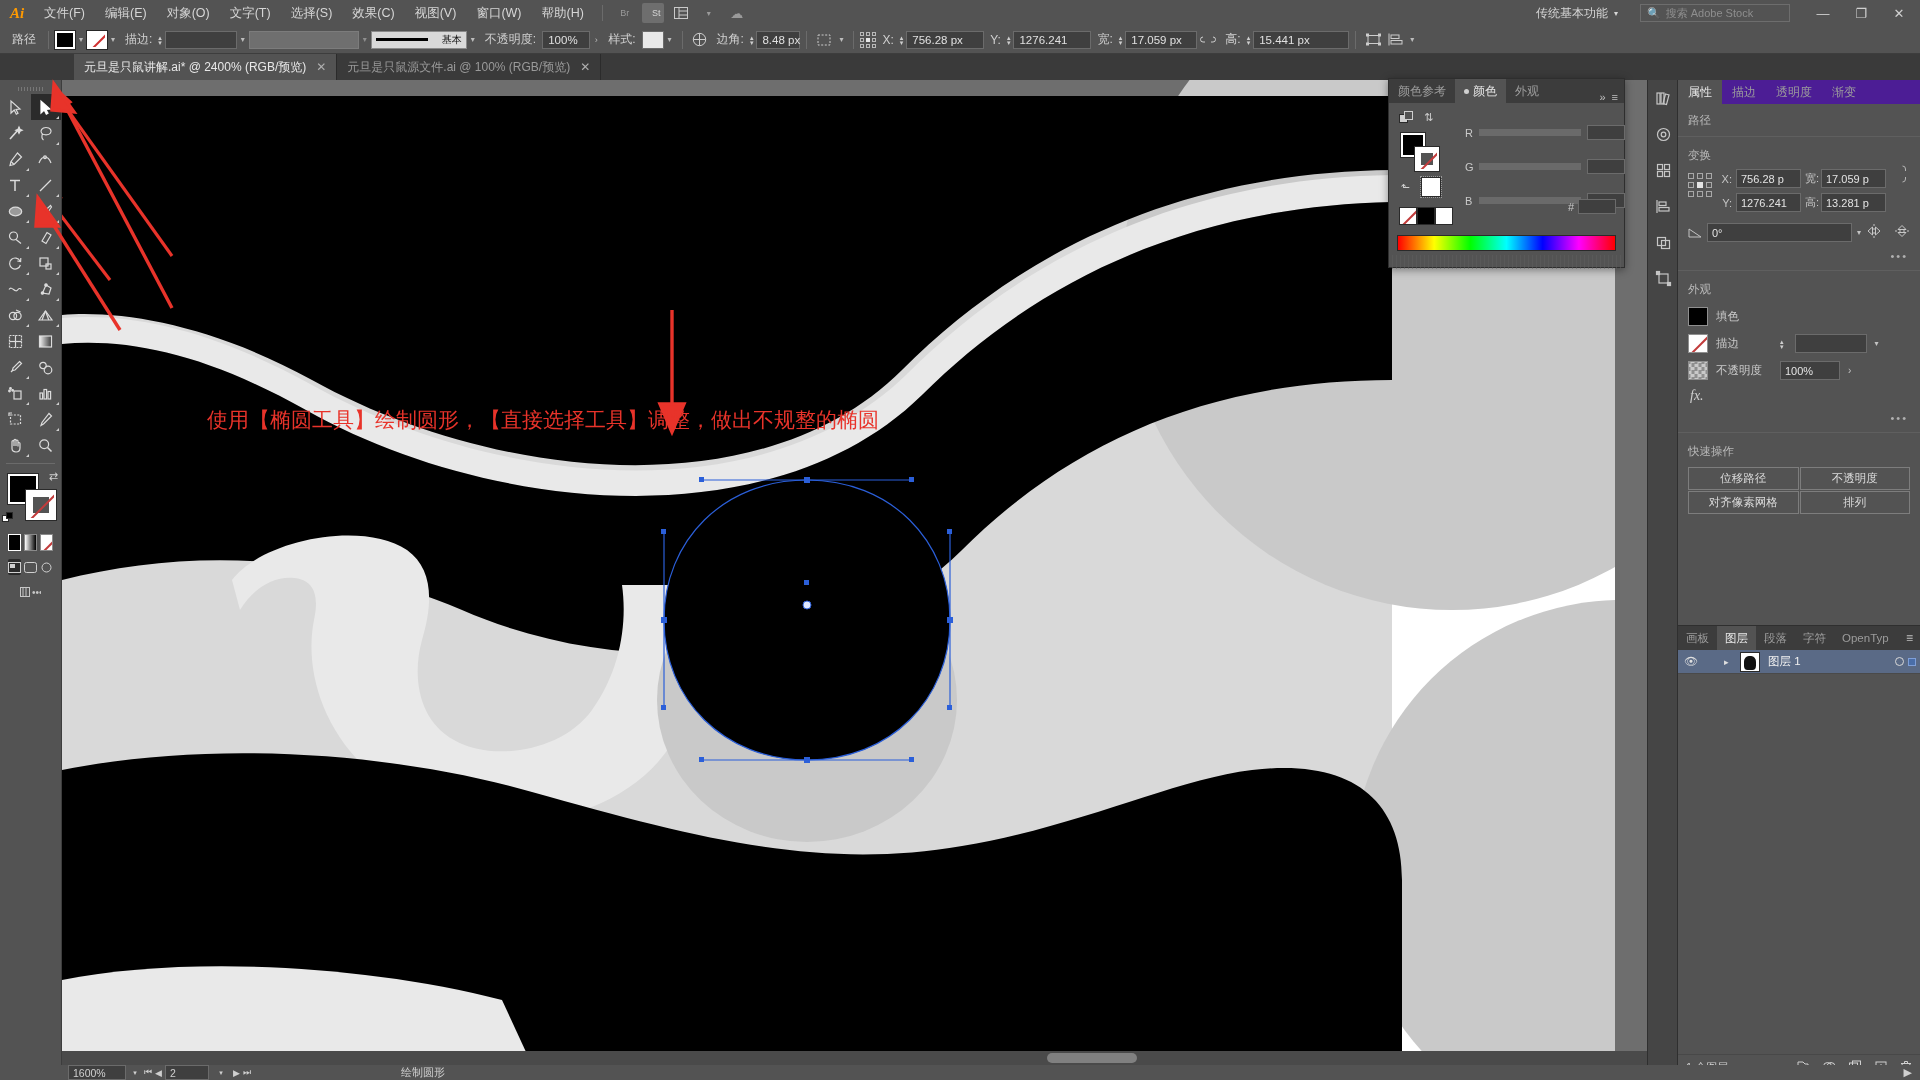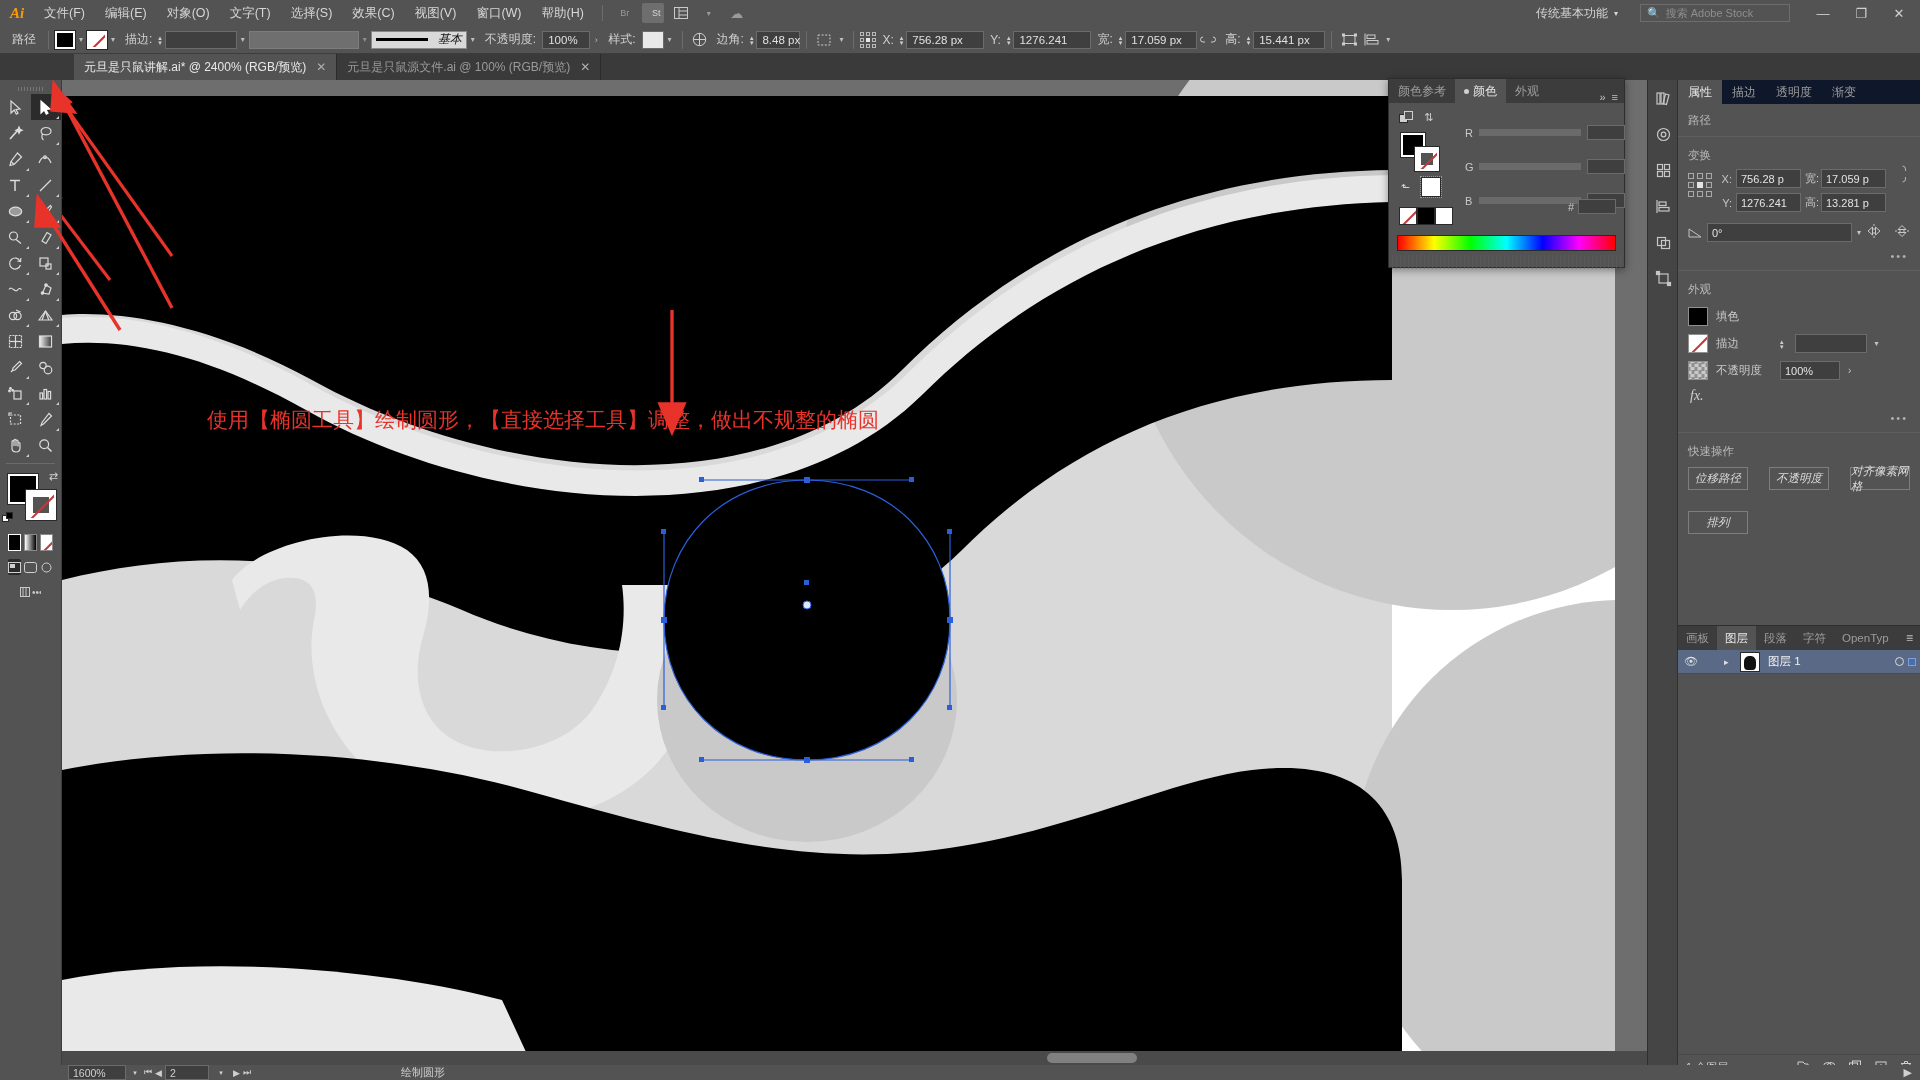--- a/index.html
+++ b/index.html
@@ -82,21 +82,21 @@
     display: flex; align-items: center; padding: 0 5px;
     font-size: 11.5px; color: #e0e0e0; white-space: nowrap;
   }
   .cb-empty { background: #6f6f6f; border: 1px solid #7c7c7c; height: 18px; }
   .stroke-preview {
     background: #d9d9d9; border: 1px solid #8a8a8a; height: 18px;
     display: flex; align-items: center; justify-content: space-between;
     padding: 0 4px; width: 96px;
   }
   .stroke-line { width: 52px; height: 3px; background: #000; }
-  .stroke-txt { font-size: 12px; color: #111; font-style: italic; }
+  .stroke-txt { font-size: 10px; color: #111; }
   .cb-icon {
     width: 22px; height: 20px; display: flex; align-items: center; justify-content: center;
     color: #cdcdcd; font-size: 12px;
   }
   .ref-grid { display: grid; grid-template-columns: repeat(3,4px); grid-template-rows: repeat(3,4px); gap: 2px; }
   .ref-grid i { width: 4px; height: 4px; border: 1px solid #b9b9b9; display: block; }
   .ref-grid i.on { background: #e6e6e6; border-color: #e6e6e6; }
 
   
   .tabbar {
@@ -240,21 +240,21 @@
     background: #454545; border-left: 1px solid #2f2f2f;
   }
   .dockrail .di { width:30px; height:36px; display:flex; align-items:center; justify-content:center; color:#c6c6c6; }
   .dockrail .di svg { width:17px; height:17px; fill:none; stroke:#c6c6c6; stroke-width:1.2; }
 
   
   .rightpanel {
     position: absolute; right: 0; top: 80px; width: 243px; height: 1000px;
     background: #535353; border-left: 1px solid #2f2f2f;
   }
-  .rp-tabs { display:flex; align-items:flex-end; height: 24px; background:#0f172a; }
+  .rp-tabs { display:flex; align-items:flex-end; height: 24px; background:#4c1d95; }
   .rp-tab { padding: 0 10px; height: 24px; line-height:24px; font-size: 12px; color:#9c9c9c; }
   .rp-tab.active { background:#535353; color:#e8e8e8; }
   .rp-sect-title { font-size: 11.5px; color: #b9b9b9; padding: 9px 10px 6px 10px; }
   .rp-div { height:1px; background:#494949; border-top:1px solid #5f5f5f; margin: 2px 0; }
 
   .xf-grid { display: flex; padding: 0 10px 6px 10px; gap: 8px; align-items: flex-start; }
   .anchor9 { display:grid; grid-template-columns: repeat(3, 6px); grid-template-rows: repeat(3,6px);
     gap:3px; margin-top: 4px; }
   .anchor9 i { width:6px; height:6px; border:1px solid #a8a8a8; display:block; }
   .anchor9 i.on { background:#e3e3e3; border-color:#e3e3e3; }
@@ -276,21 +276,21 @@
   .ap-sw.stroke { background:#fff; position:relative; overflow:hidden; }
   .ap-sw.stroke::after { content:''; position:absolute; left:-4px; top:50%; width:30px; height:2px; background:#c23b3b; transform:rotate(-45deg); }
   .ap-sw.opacity { background:
       repeating-conic-gradient(#c9c9c9 0% 25%, #8f8f8f 0% 50%) 50% / 7px 7px; }
   .ap-lab { font-size: 11.5px; color:#c9c9c9; width: 56px; }
   .ap-in { height: 19px; background:#3f3f3f; border:1px solid #6b6b6b;
     display:flex; align-items:center; padding:0 4px; font-size:11px; color:#e3e3e3; }
   .fx { padding: 4px 12px 8px 12px; font-style: italic;
     font-family:"Liberation Serif",serif; font-size: 14px; color:#cfcfcf; }
 
-  .qa-grid { display:grid; grid-template-columns: 1fr 1fr 1fr; gap: 21px; padding: 2px 10px 10px 10px; font-style: italic; }
+  .qa-grid { display:grid; grid-template-columns: 1fr 1fr; gap: 1px; padding: 2px 10px 10px 10px; }
   .qa-btn { height: 23px; border: 1px solid #7d7d7d; background: #535353;
     display:flex; align-items:center; justify-content:center; font-size:11.5px; color:#dcdcdc; }
 
   .layers-panel { position:absolute; left:0; right:0; top: 545px; bottom: 0; background:#535353;
     border-top: 1px solid #2f2f2f; }
   .lp-tabs { display:flex; align-items:flex-end; height: 24px; background:#3c3c3c; }
   .lp-tab { padding: 0 8px; height:24px; line-height:24px; font-size:11.5px; color:#9c9c9c; }
   .lp-tab.active { background:#535353; color:#e8e8e8; }
   .lp-tabs .menu { margin-left:auto; padding-right:7px; color:#c0c0c0; line-height:24px; }
   .layer-row { display:flex; align-items:center; height: 24px; background:#5a6a86;
@@ -438,21 +438,21 @@
       <svg width="16" height="14" viewBox="0 0 16 14">
           <path d="M3 4 a2.5 2.5 0 0 0 0 5 h2" stroke="#cdcdcd" fill="none"></path>
           <path d="M13 4 a2.5 2.5 0 0 1 0 5 h-2" stroke="#cdcdcd" fill="none"></path>
         </svg>
     </div>
     <div class="cb-label">高:</div>
     <div class="stepper">
         <span>▴</span>
         <span>▾</span>
       </div>
-    <div class="cb-field" style="width:72px">15.441 px</div>
+    <div class="cb-field" style="width:96px">15.441 px</div>
     <div class="cb-sep"></div>
     <div class="cb-icon">
       <svg width="17" height="15" viewBox="0 0 17 15">
           <rect x="3" y="3.5" width="11" height="8" fill="none" stroke="#cdcdcd"></rect>
           <rect x="1" y="1.5" width="3" height="3" fill="#cdcdcd"></rect>
           <rect x="13" y="1.5" width="3" height="3" fill="#cdcdcd"></rect>
           <rect x="1" y="10.5" width="3" height="3" fill="#cdcdcd"></rect>
           <rect x="13" y="10.5" width="3" height="3" fill="#cdcdcd"></rect>
         </svg>
     </div>

